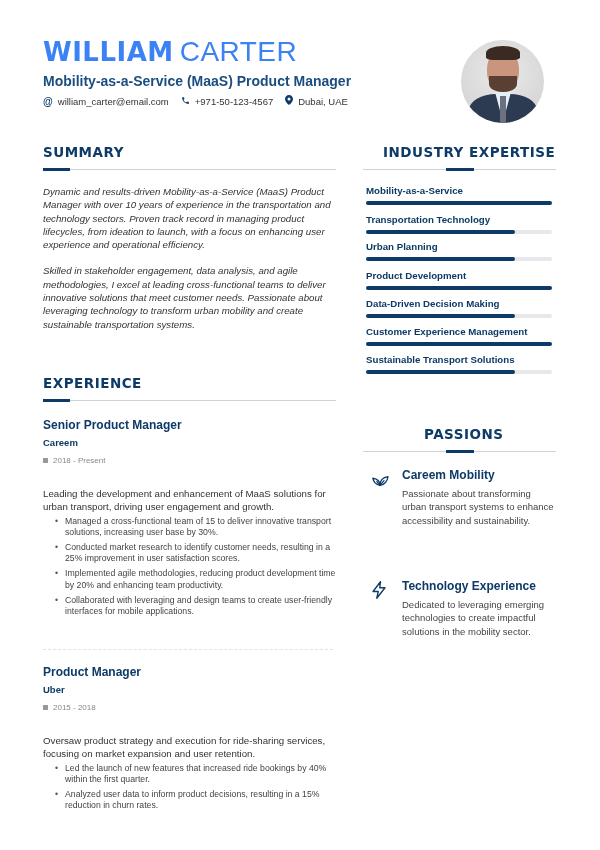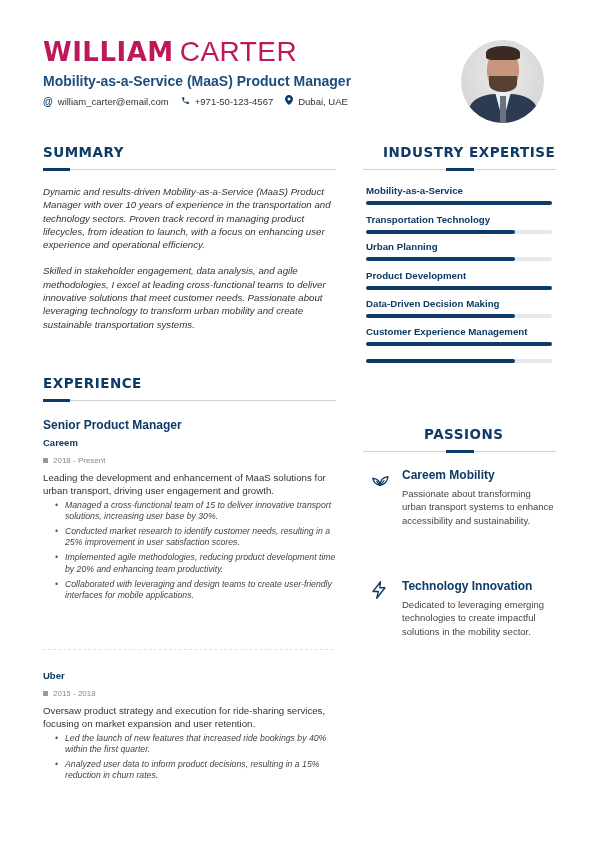--- a/index.html
+++ b/index.html
@@ -1,18 +1,18 @@
 <!DOCTYPE html>
 <html><head>
 <meta charset="utf-8">
 <style>
   * { box-sizing: border-box; margin: 0; padding: 0; }
   html, body { width: 600px; height: 850px; background: #ffffff; overflow: hidden; }
   body { font-family: "Liberation Sans", "DejaVu Sans", sans-serif; color: #333; position: relative; }
-  .name { position: absolute; left: 43px; top: 36px; font-size: 28px; letter-spacing: 0.5px; color: #be185d; line-height: 32px; }
+  .name { position: absolute; left: 43px; top: 36px; font-size: 28px; letter-spacing: 0.5px; color: #3b82f6; line-height: 32px; }
   .name .first { font-weight: 800; font-family: "DejaVu Sans", sans-serif; font-size: 26px; }
   .name .last { font-weight: 400; margin-left: 6px; }
   .title { position: absolute; left: 43px; top: 73px; font-size: 14px; font-weight: 700; color: #1b4d7e; }
   .contacts { position: absolute; left: 43px; top: 95px; font-size: 9.5px; color: #333; display: flex; gap: 12px; align-items: center; }
   .contacts .item { display: flex; align-items: center; gap: 5px; }
   .contacts .ic { color: #0d3a66; font-size: 10px; font-weight: 700; }
   .photo { position: absolute; left: 461px; top: 40px; width: 83px; height: 83px; border-radius: 50%; overflow: hidden; background: radial-gradient(circle at 50% 40%, #eaeaea, #cfcfcf); }
   .photo .head { position: absolute; left: 26px; top: 10px; width: 32px; height: 42px; border-radius: 45% 45% 48% 48%; background: #c9957c; }
   .photo .hair { position: absolute; left: 25px; top: 6px; width: 34px; height: 14px; border-radius: 50% 50% 20% 20%; background: #3a2a22; }
   .photo .beard { position: absolute; left: 28px; top: 36px; width: 28px; height: 16px; border-radius: 0 0 50% 50%; background: #5a3f33; }
@@ -24,23 +24,23 @@
   .rule { position: absolute; height: 1px; background: #cfd3d8; }
   .accent { position: absolute; height: 3px; background: #0d3a66; }
 
   .summary { position: absolute; left: 43px; top: 185px; width: 290px; font-size: 9.7px; line-height: 13.3px; color: #333; }
   .summary p { margin-bottom: 13px; font-style: italic; }
 
   .exp-title { font-size: 12px; font-weight: 700; color: #0d3a66; }
   .exp-company { font-size: 9.5px; font-weight: 700; color: #0d3a66; margin-top: 5px; }
   .exp-date { font-size: 8px; color: #888; margin-top: 8px; display: flex; align-items: center; gap: 5px; }
   .exp-date .cal { width: 5px; height: 5px; background: #999; display: inline-block; }
-  .exp-desc { font-size: 9.7px; line-height: 13.3px; color: #333; margin-top: 6px; }
+  .exp-desc { font-size: 9.7px; line-height: 13.3px; color: #333; margin-top: 22px; }
   .exp-list { list-style: none; margin-left: 22px; margin-top: 2px; }
-  .exp-list li { font-size: 8.7px; line-height: 11.2px; color: #444; margin-bottom: 4px; position: relative; padding-left: 0; font-style: italic; }
+  .exp-list li { font-size: 8.7px; line-height: 11.2px; color: #444; margin-bottom: 4px; position: relative; padding-left: 0; }
   .exp-list li::before { content: "•"; position: absolute; left: -10px; color: #555; }
   .job { position: absolute; left: 43px; width: 296px; }
   .dashed { position: absolute; left: 43px; width: 290px; border-top: 1px dashed #e3e3e3; }
 
   .skill { position: absolute; left: 366px; width: 186px; }
   .skill .label { font-size: 9.7px; font-weight: 700; color: #0d3a66; }
   .skill .track { margin-top: 5px; height: 4px; border-radius: 2px; background: #e6e8eb; position: relative; }
   .skill .fill { position: absolute; left: 0; top: 0; height: 4px; border-radius: 2px; background: #0d3a66; }
 
   .passion { position: absolute; left: 370px; width: 185px; }
@@ -110,20 +110,21 @@
     <li>Managed a cross-functional team of 15 to deliver innovative transport solutions, increasing user base by 30%.</li>
     <li>Conducted market research to identify customer needs, resulting in a 25% improvement in user satisfaction scores.</li>
     <li>Implemented agile methodologies, reducing product development time by 20% and enhancing team productivity.</li>
     <li>Collaborated with leveraging and design teams to create user-friendly interfaces for mobile applications.</li>
   </ul>
 </div>
 
 <div class="dashed" style="top:649px;"></div>
 
 <div class="job" style="top:665px;">
+  <div class="exp-title">Product Manager</div>
   <div class="exp-company">Uber</div>
   <div class="exp-date">
     <span class="cal"></span>
     <span>2015 - 2018</span>
   </div>
   <div class="exp-desc">Oversaw product strategy and execution for ride-sharing services, focusing on market expansion and user retention.</div>
   <ul class="exp-list">
     <li>Led the launch of new features that increased ride bookings by 40% within the first quarter.</li>
     <li>Analyzed user data to inform product decisions, resulting in a 15% reduction in churn rates.</li>
   </ul>
@@ -164,20 +165,21 @@
         <div class="fill" style="width: 80%;"></div>
       </div>
     </div>
   <div class="skill" style="top:326px;">
       <div class="label">Customer Experience Management</div>
       <div class="track">
         <div class="fill" style="width: 100%;"></div>
       </div>
     </div>
   <div class="skill" style="top:354px;">
+      <div class="label">Sustainable Transport Solutions</div>
       <div class="track">
         <div class="fill" style="width: 80%;"></div>
       </div>
     </div>
 </div>
 
 <div class="sec-title" style="left:424px; top:426px;">PASSIONS</div>
 <div class="rule" style="left:363px; top:451px; width:193px;"></div>
 <div class="accent" style="left:446px; top:450px; width:28px;"></div>
 
@@ -193,15 +195,15 @@
   <div class="ptitle">Careem Mobility</div>
   <div class="pdesc">Passionate about transforming urban transport systems to enhance accessibility and sustainability.</div>
 </div>
 
 <div class="passion" style="top:579px;">
   <span class="icon" style="top:1px;">
     <svg width="18" height="20" viewBox="0 0 24 26" fill="none" stroke="#0d3a66" stroke-width="1.8" stroke-linejoin="round">
       <path d="M14 2L4 15h7l-2 9 11-14h-7l1-8z"></path>
     </svg>
   </span>
-  <div class="ptitle">Technology Innovation</div>
+  <div class="ptitle">Technology Experience</div>
   <div class="pdesc">Dedicated to leveraging emerging technologies to create impactful solutions in the mobility sector.</div>
 </div>
 
 </body></html>

